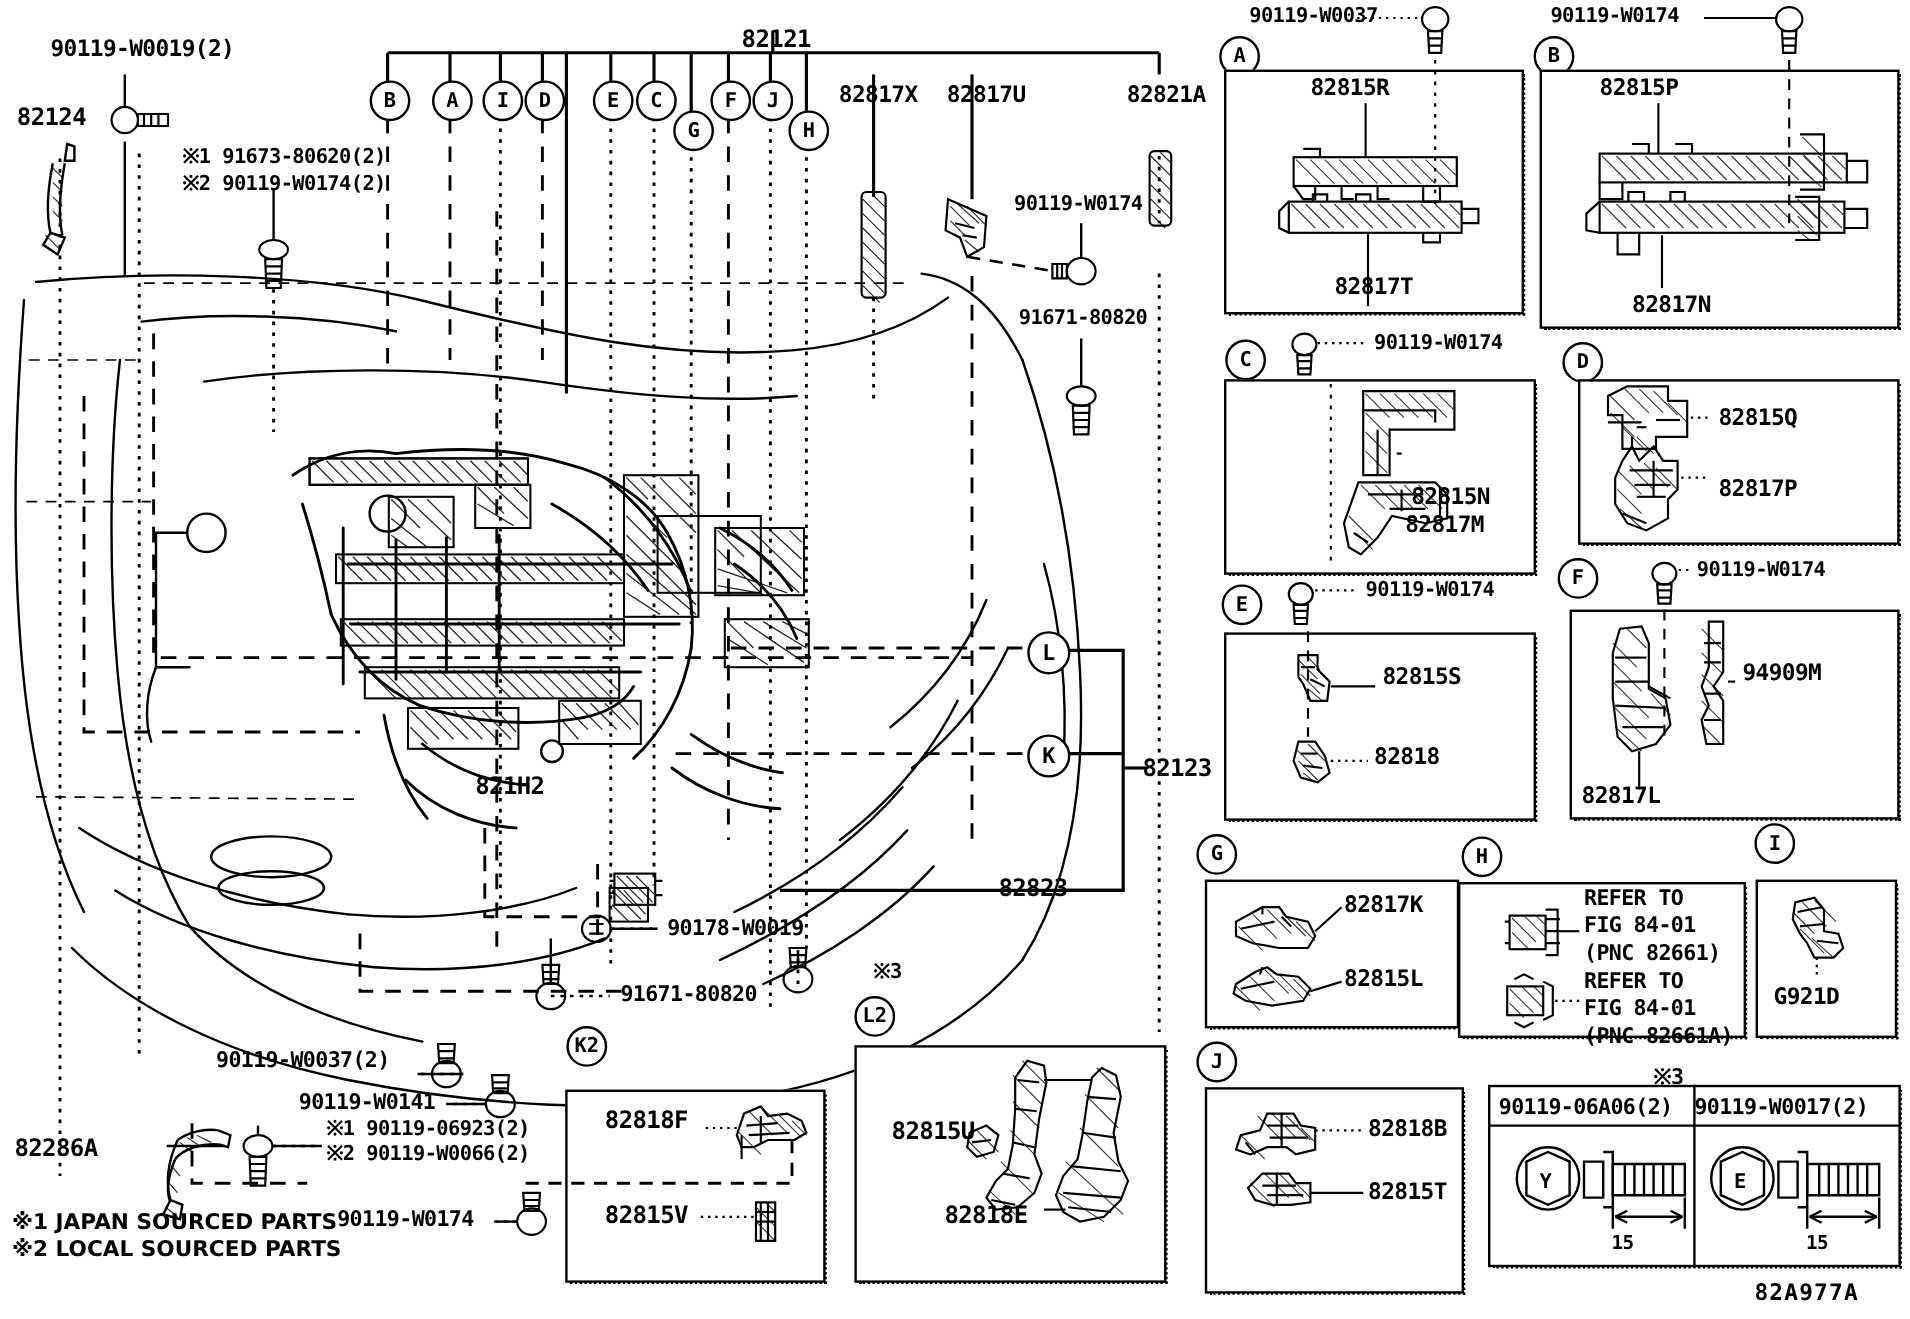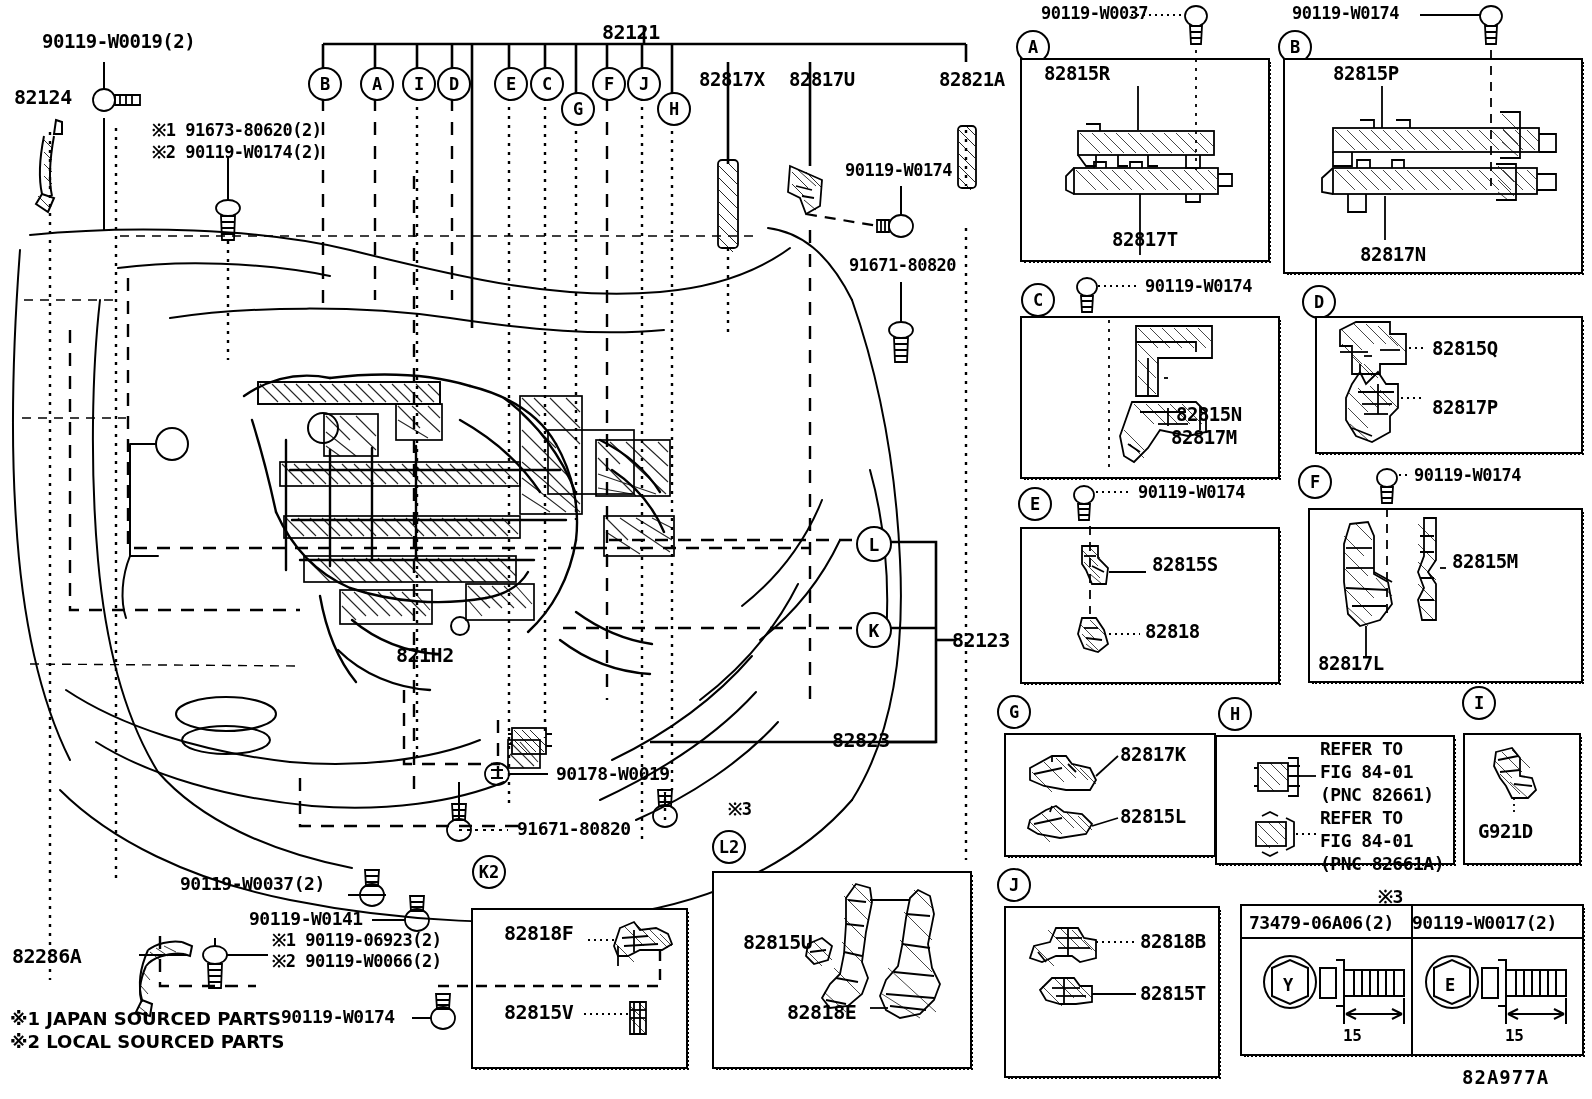--- a/index.html
+++ b/index.html
@@ -339,21 +339,21 @@
 
   <g stroke="#000" stroke-width="2.2" fill="none" stroke-dasharray="11 8">
     <path d="M806 214 L878 226"></path>
   </g>
 </svg>
 
 <div class="lbl f19" style="left:42px;top:30px;">90119-W0019(2)</div>
 <div class="lbl f20" style="left:14px;top:85px;">82124</div>
 <div class="lbl f17" style="left:152px;top:118px;">※1 91673-80620(2)</div>
 <div class="lbl f17" style="left:152px;top:140px;">※2 90119-W0174(2)</div>
-<div class="lbl f20" style="left:602px;top:20px;">82121</div>
+<div class="lbl f20" style="left:618px;top:20px;">82121</div>
 <div class="lbl f19" style="left:699px;top:68px;">82817X</div>
 <div class="lbl f19" style="left:789px;top:68px;">82817U</div>
 <div class="lbl f19" style="left:939px;top:68px;">82821A</div>
 <div class="lbl f17" style="left:845px;top:160px;">90119-W0174</div>
 <div class="lbl f17" style="left:849px;top:255px;">91671-80820</div>
 <div class="lbl f20" style="left:396px;top:643px;">821H2</div>
 <div class="lbl f20" style="left:952px;top:628px;">82123</div>
 <div class="lbl f20" style="left:832px;top:728px;">82823</div>
 <div class="lbl f18" style="left:556px;top:763px;">90178-W0019</div>
 <div class="lbl f18" style="left:517px;top:818px;">91671-80820</div>
@@ -377,21 +377,21 @@
 <div class="bub bub30" style="left:592px;top:67px;">F</div>
 <div class="bub bub30" style="left:627px;top:67px;">J</div>
 <div class="bub bub30" style="left:657px;top:92px;">H</div>
 
 <div class="bub bub32" style="left:856px;top:526px;">L</div>
 <div class="bub bub32" style="left:856px;top:612px;">K</div>
 
 <div class="bub bub30" style="left:1016px;top:30px;">A</div>
 <div class="lbl f17" style="left:1041px;top:3px;">90119-W0037</div>
 <div class="panel" style="left:1020px;top:58px;width:250px;height:204px;"></div>
-<div class="lbl f19" style="left:1044px;top:62px;">82815R</div>
+<div class="lbl f19" style="left:1092px;top:62px;">82815R</div>
 <div class="lbl f19" style="left:1112px;top:228px;">82817T</div>
 <svg width="1592" height="1099">
   <g stroke="#000" stroke-width="1.8" fill="none">
     <ellipse cx="1196" cy="16" rx="11" ry="10"></ellipse>
     <path d="M1190 26 L1202 26 L1201 44 L1191 44 Z"></path>
     <path d="M1190 32 L1202 32 M1190 38 L1202 38"></path>
     <path d="M1131 15 L1186 15" stroke-dasharray="2 4"></path>
     <path d="M1196 50 L1196 174" stroke-dasharray="3 6"></path>
     <path d="M1138 86 L1138 130"></path>
     <path d="M1140 255 L1140 194"></path>
@@ -533,21 +533,21 @@
   </g>
   <g stroke="#000" stroke-width=".9" opacity=".8">
     <path d="M1082 550 L1098 566 M1084 562 L1100 578 M1090 574 L1102 584 M1090 548 L1100 558"></path>
     <path d="M1080 624 L1096 640 M1082 634 L1098 650 M1090 620 L1106 636 M1086 644 L1096 652"></path>
   </g>
 </svg>
 
 <div class="bub bub30" style="left:1298px;top:465px;">F</div>
 <div class="lbl f17" style="left:1414px;top:465px;">90119-W0174</div>
 <div class="panel" style="left:1308px;top:508px;width:275px;height:175px;"></div>
-<div class="lbl f19" style="left:1452px;top:550px;">82815M</div>
+<div class="lbl f19" style="left:1452px;top:550px;">94909M</div>
 <div class="lbl f19" style="left:1318px;top:652px;">82817L</div>
 <svg width="1592" height="1099">
   <g stroke="#000" stroke-width="1.8" fill="none">
     <ellipse cx="1387" cy="478" rx="10" ry="9"></ellipse>
     <path d="M1381 487 L1393 487 L1392 503 L1382 503 Z"></path>
     <path d="M1381 492 L1393 492 M1381 498 L1393 498"></path>
     <path d="M1399 475 L1408 475" stroke-dasharray="2 4"></path>
     <path d="M1387 508 L1387 618" stroke-dasharray="9 7"></path>
 
     <path d="M1350 524 L1368 522 L1374 536 L1374 574 L1388 582 L1392 604 L1380 620 L1360 626 L1348 614 L1344 582 L1344 544 Z"></path>
@@ -711,21 +711,21 @@
   </g>
   <g stroke="#000" stroke-width=".9" opacity=".8">
     <path d="M844 896 L868 920 M844 918 L866 940 M842 942 L862 962 M834 968 L860 994 M824 992 L846 1012 M852 884 L872 904"></path>
     <path d="M904 912 L932 940 M900 940 L932 972 M888 968 L936 1012 M882 994 L920 1018 M914 890 L934 910"></path>
     <path d="M806 950 L822 966 M814 942 L832 960"></path>
   </g>
 </svg>
 
 <div class="lbl f18" style="left:1378px;top:884px;">※3</div>
 <div class="panel" style="left:1240px;top:904px;width:344px;height:152px;"></div>
-<div class="lbl f18" style="left:1249px;top:912px;">73479-06A06(2)</div>
+<div class="lbl f18" style="left:1249px;top:912px;">90119-06A06(2)</div>
 <div class="lbl f18" style="left:1412px;top:912px;">90119-W0017(2)</div>
 <div class="lbl f16" style="left:1343px;top:1026px;">15</div>
 <div class="lbl f16" style="left:1505px;top:1026px;">15</div>
 <div class="lbl f17" style="left:1283px;top:975px;">Y</div>
 <div class="lbl f17" style="left:1445px;top:975px;">E</div>
 <svg width="1592" height="1099">
   <g stroke="#000" stroke-width="2" fill="none">
     <path d="M1240 938 L1584 938"></path>
     <path d="M1412 904 L1412 1056"></path>
   </g>

